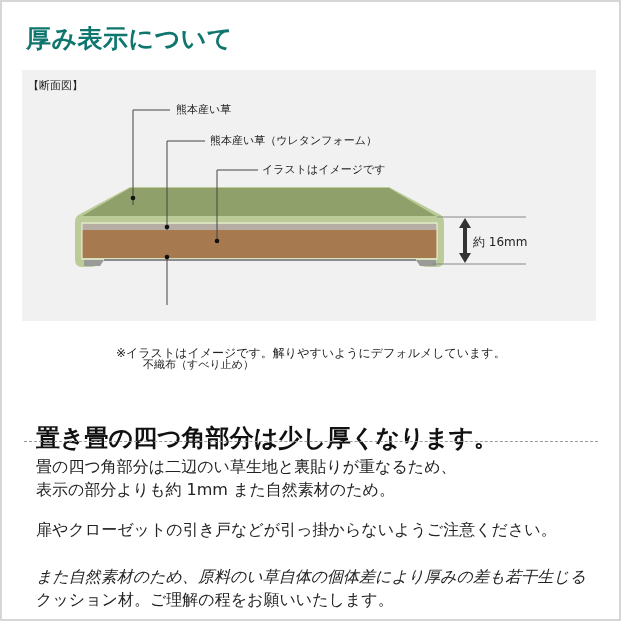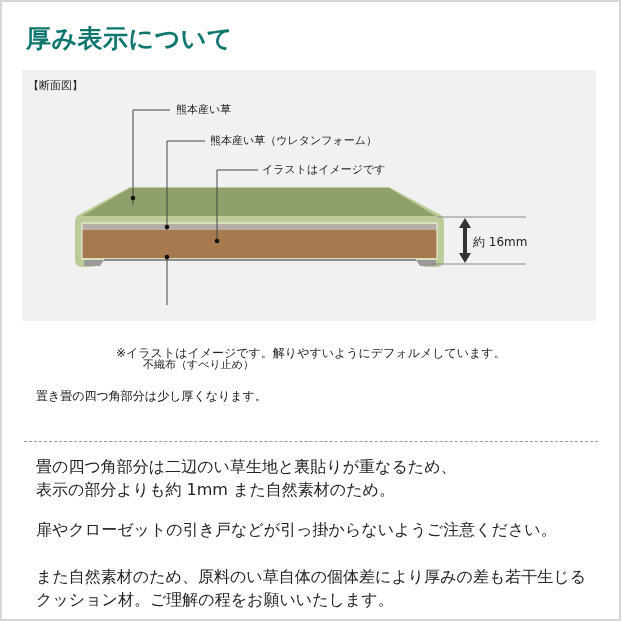--- a/index.html
+++ b/index.html
@@ -6,21 +6,21 @@
   html, body { width:621px; height:621px; background:#ffffff; overflow:hidden; }
   body { font-family: "DejaVu Sans", "Liberation Sans", sans-serif; color:#222; position:relative; }
   .frame { position:absolute; left:0; top:0; width:621px; height:621px; border:2px solid #d6d6d6; }
   .title { position:absolute; left:26px; top:22px; font-size:25px; font-weight:bold; color:#0f766e; letter-spacing:0.5px; }
   .panel { position:absolute; left:22px; top:70px; width:574px; height:251px; background:#f1f1f1; }
   .panel-label { position:absolute; left:6px; top:8px; font-size:11px; color:#222; }
   .diagram { position:absolute; left:0; top:0; }
   .lbl { position:absolute; font-size:11px; color:#222; white-space:nowrap; }
   .note { position:absolute; left:58px; top:276px; font-size:12px; color:#222; white-space:nowrap; }
   .dim-text { position:absolute; font-size:12px; color:#222; white-space:nowrap; }
-  .subhead { position:absolute; left:36px; top:388px; font-size:12px; font-weight:normal; color:#111; }
+  .subhead { position:absolute; left:36px; top:422px; font-size:24px; font-weight:bold; color:#111; }
   .dots { position:absolute; left:24px; top:441px; width:574px; border-top:1px dashed #999; }
   .para { position:absolute; left:36px; font-size:16px; line-height:23px; color:#222; white-space:nowrap; }
 </style>
 </head>
 <body>
 
 <div class="frame"></div>
 
 <h1 class="title">厚み表示について</h1>
 
@@ -73,14 +73,14 @@
 <div class="lbl" style="left:143px; top:313px;margin-top:44px;">不織布（すべり止め）</div>
 <div class="dim-text" style="left:473px; top:234px;">約 16mm</div>
 <div class="note" style="left:68px; top:345px;margin-left:48px;">※イラストはイメージです。解りやすいようにデフォルメしています。</div>
 
 <h2 class="subhead">置き畳の四つ角部分は少し厚くなります。</h2>
 <div class="dots"></div>
 
 <p class="para" style="top:455px;">畳の四つ角部分は二辺のい草生地と裏貼りが重なるため、</p>
 <p class="para" style="top:478px;">表示の部分よりも約 1mm また自然素材のため。</p>
 <p class="para" style="top:518px;">扉やクローゼットの引き戸などが引っ掛からないようご注意ください。</p>
-<p class="para" style="top:565px;">また自然素材のため、原料のい草自体の個体差により厚みの差も若干生じる</p>
+<p class="para" style="top:565px;font-style:italic;">また自然素材のため、原料のい草自体の個体差により厚みの差も若干生じる</p>
 <p class="para" style="top:588px;">クッション材。ご理解の程をお願いいたします。</p>
 
 </body></html>

